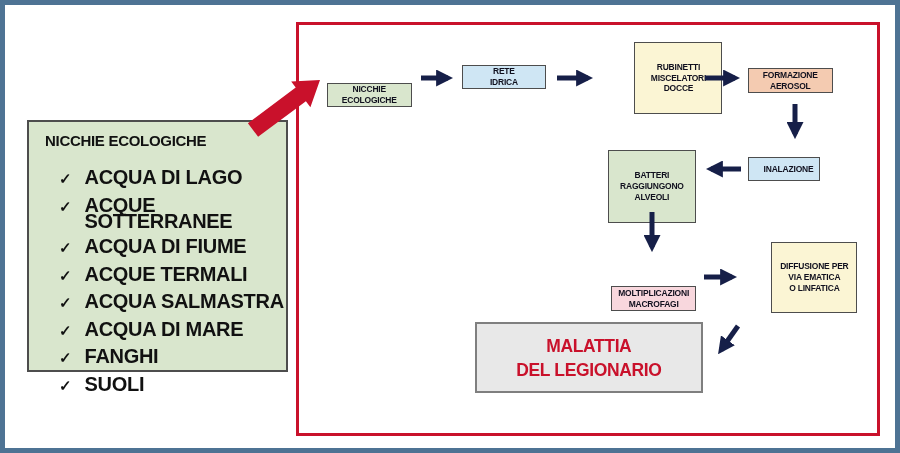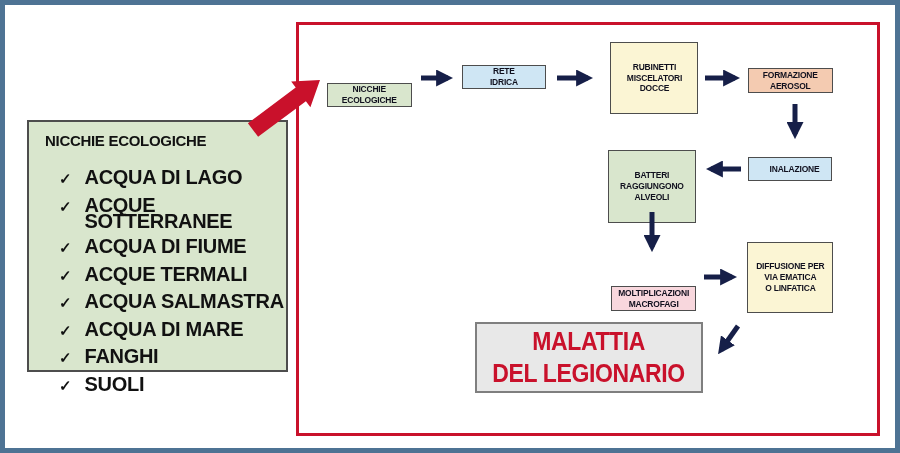--- a/index.html
+++ b/index.html
@@ -30,26 +30,26 @@
   
   .node{
     position:absolute;z-index:2;box-sizing:border-box;
     border:1px solid var(--node_border,#4d4d4d);
     display:flex;align-items:center;justify-content:center;text-align:center;
     font-weight:bold;font-size:9px;line-height:1.2;color:#10101e;
   }
   .node span{white-space:pre-line;transform:scaleX(0.94);letter-spacing:-0.2px;}
   .green{background:var(--green,#d9e6cd);margin-top:18px;}
   .blue{background:var(--blue,#cfe6f4);}
-  .yellow{background:var(--yellow,#fbf5d4);}
+  .yellow{background:var(--yellow,#fbf5d4);margin-left:24px;}
   .salmon{background:var(--salmon,#f4cbb1);}
   .pink{background:var(--pink,#f8d7dd);margin-top:21px;}
   .node.disease{
     background:var(--gray_fill,#e8e8e8);border:2px solid var(--gray_border,#7f7f7f);
-    font-size:25px;color:var(--red_text,#c9112b);line-height:1.25;
+    font-size:19px;color:var(--red_text,#c9112b);line-height:1.25;
   }
   .node.disease span{transform:scaleX(0.92);letter-spacing:-0.4px;}
   
   .arrows{position:absolute;left:0;top:0;z-index:5;pointer-events:none;}
 </style>
 </head>
 <body>
 
 <div class="stage">
 
@@ -103,21 +103,21 @@
     </div>
   <div class="node yellow" style="left:605px;top:37px;width:88px;height:72px;">
       <span>RUBINETTI
 MISCELATORI
 DOCCE</span>
     </div>
   <div class="node salmon" style="left:743px;top:63px;width:85px;height:25px;">
       <span>FORMAZIONE
 AEROSOL</span>
     </div>
-  <div class="node blue" style="left:743px;top:152px;width:84px;height:24px;padding-left:8px;">
+  <div class="node blue" style="left:743px;top:152px;width:72px;height:24px;padding-left:8px;">
       <span>INALAZIONE</span>
     </div>
   <div class="node green" style="left:603px;top:127px;width:88px;height:73px;">
       <span>BATTERI
 RAGGIUNGONO
 ALVEOLI</span>
     </div>
   <div class="node pink" style="left:606px;top:260px;width:85px;height:25px;">
       <span>MOLTIPLICAZIONI
 MACROFAGI</span>

